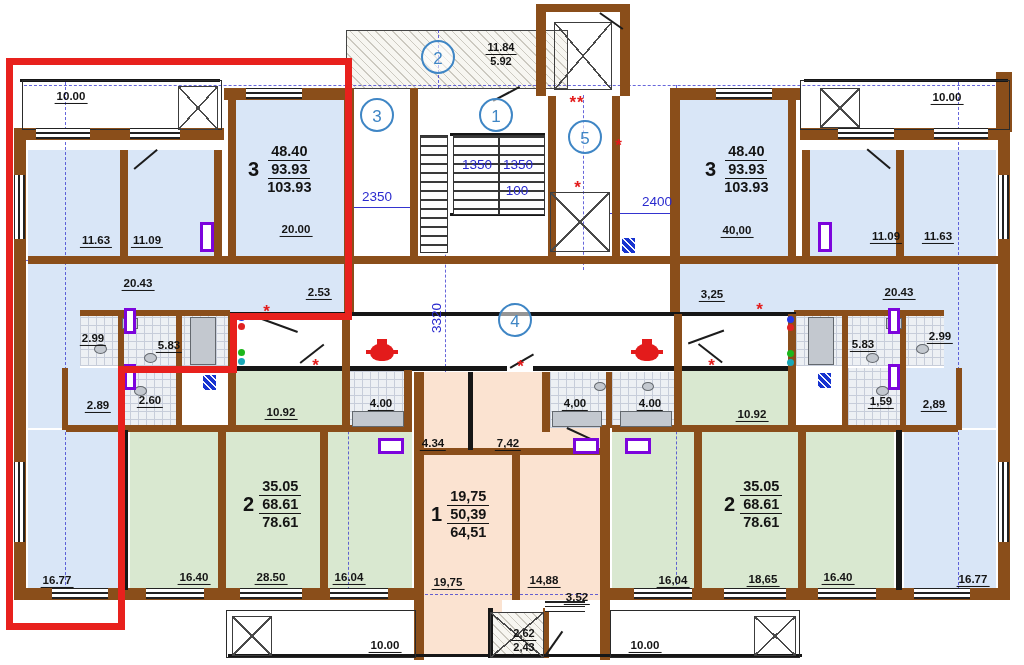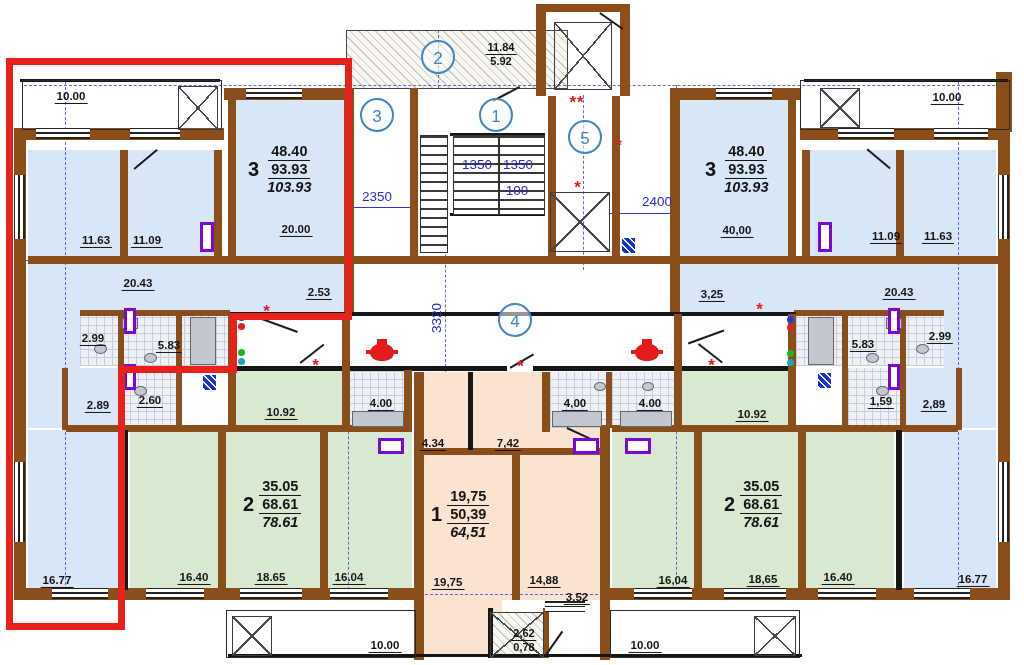--- a/index.html
+++ b/index.html
@@ -39,21 +39,21 @@
   .dim{z-index:6;font-size:13.5px;color:#2a2ace;white-space:nowrap;transform:translate(-50%,-50%);}
   .dim.v{transform:translate(-50%,-50%) rotate(-90deg);}
   .callout{z-index:6;width:34px;height:34px;border:2px solid #3f86c5;border-radius:50%;
     color:#3f86c5;font-size:17px;line-height:33px;text-align:center;
     background:rgba(255,255,255,.55);transform:translate(-50%,-50%);box-sizing:border-box;}
   .star{z-index:6;color:#e31b1b;font-size:17px;font-weight:700;transform:translate(-50%,-50%);letter-spacing:1px;}
   .stat{z-index:6;display:flex;align-items:center;color:#141414;}
   .stat .num{font-size:20px;font-weight:700;margin-right:5px;}
   .stat .col{display:flex;flex-direction:column;align-items:center;}
   .stat .val{font-size:14.5px;font-weight:600;padding:0 3px 1px;border-bottom:1.5px solid #141414;white-space:nowrap;}
-  .stat .val:last-child{border-bottom:none;font-style:italic;}
+  .stat .val:last-child{border-bottom:none;}
   .frac{z-index:6;display:flex;flex-direction:column;align-items:center;color:#141414;
     transform:translate(-50%,-50%);}
   .frac .t{font-size:11px;font-weight:600;border-bottom:1.4px solid #141414;padding:0 2px 1px;white-space:nowrap;}
   .frac .b{font-size:11px;font-weight:600;padding:0 2px;white-space:nowrap;}
   .dot{z-index:6;width:7px;height:7px;border-radius:50%;}
   .vent{z-index:6;width:13px;height:15px;background-color:#1733d0;
     background-image:repeating-linear-gradient(45deg,rgba(255,255,255,.95) 0 1.5px,transparent 1.5px 5px);}
   .hydrant{z-index:6;width:24px;height:17px;background:#e31b1b;border-radius:45%/55%;}
   .hydrant::before{content:"";position:absolute;top:-5px;left:7px;width:10px;height:6px;background:#e31b1b;}
   .hydrant::after{content:"";position:absolute;top:6px;left:-4px;width:32px;height:4px;background:#e31b1b;}
@@ -256,21 +256,21 @@
     <div class="abs arealabel" style="left: 296px; top: 230px;">20.00</div>
     <div class="abs arealabel" style="left: 319px; top: 293px;">2.53</div>
     <div class="abs arealabel" style="left: 138px; top: 284px;">20.43</div>
     <div class="abs arealabel" style="left: 93px; top: 339px;">2.99</div>
     <div class="abs arealabel" style="left: 169px; top: 346px;">5.83</div>
     <div class="abs arealabel" style="left: 98px; top: 406px;">2.89</div>
     <div class="abs arealabel" style="left: 150px; top: 401px;">2.60</div>
     <div class="abs arealabel" style="left: 281px; top: 413px;">10.92</div>
     <div class="abs arealabel" style="left: 57px; top: 581px;">16.77</div>
     <div class="abs arealabel" style="left: 194px; top: 578px;">16.40</div>
-    <div class="abs arealabel" style="left: 271px; top: 578px;">18.65</div>
+    <div class="abs arealabel" style="left: 271px; top: 578px;">28.50</div>
     <div class="abs arealabel" style="left: 349px; top: 578px;">16.04</div>
     <div class="abs arealabel" style="left: 433px; top: 444px;">4.34</div>
     <div class="abs arealabel" style="left: 508px; top: 444px;">7,42</div>
     <div class="abs arealabel" style="left: 381px; top: 404px;">4.00</div>
     <div class="abs arealabel" style="left: 575px; top: 404px;">4,00</div>
     <div class="abs arealabel" style="left: 650px; top: 404px;">4.00</div>
     <div class="abs arealabel" style="left: 448px; top: 583px;">19,75</div>
     <div class="abs arealabel" style="left: 544px; top: 581px;">14,88</div>
     <div class="abs arealabel" style="left: 577px; top: 598px;">3,52</div>
     <div class="abs arealabel" style="left: 385px; top: 646px;">10.00</div>
@@ -348,21 +348,21 @@
         <div class="val">50,39</div>
         <div class="val">64,51</div>
       </div>
     </div>
     <div class="abs frac" style="left: 501px; top: 54px;">
       <div class="t">11.84</div>
       <div class="b">5.92</div>
     </div>
     <div class="abs frac" style="left: 524px; top: 640px;">
       <div class="t">2,62</div>
-      <div class="b">0,78</div>
+      <div class="b">2,43</div>
     </div>
     <div class="abs dot" style="left: 238px; top: 314px; background: rgb(36, 56, 232);"></div>
     <div class="abs dot" style="left: 238px; top: 323px; background: rgb(224, 34, 34);"></div>
     <div class="abs dot" style="left: 238px; top: 349px; background: rgb(28, 183, 28);"></div>
     <div class="abs dot" style="left: 238px; top: 358px; background: rgb(23, 168, 184);"></div>
     <div class="abs dot" style="left: 787px; top: 316px; background: rgb(36, 56, 232);"></div>
     <div class="abs dot" style="left: 787px; top: 324px; background: rgb(224, 34, 34);"></div>
     <div class="abs dot" style="left: 787px; top: 350px; background: rgb(28, 183, 28);"></div>
     <div class="abs dot" style="left: 787px; top: 359px; background: rgb(23, 168, 184);"></div>
     <div class="abs vent" style="left: 203px; top: 375px;"></div>

